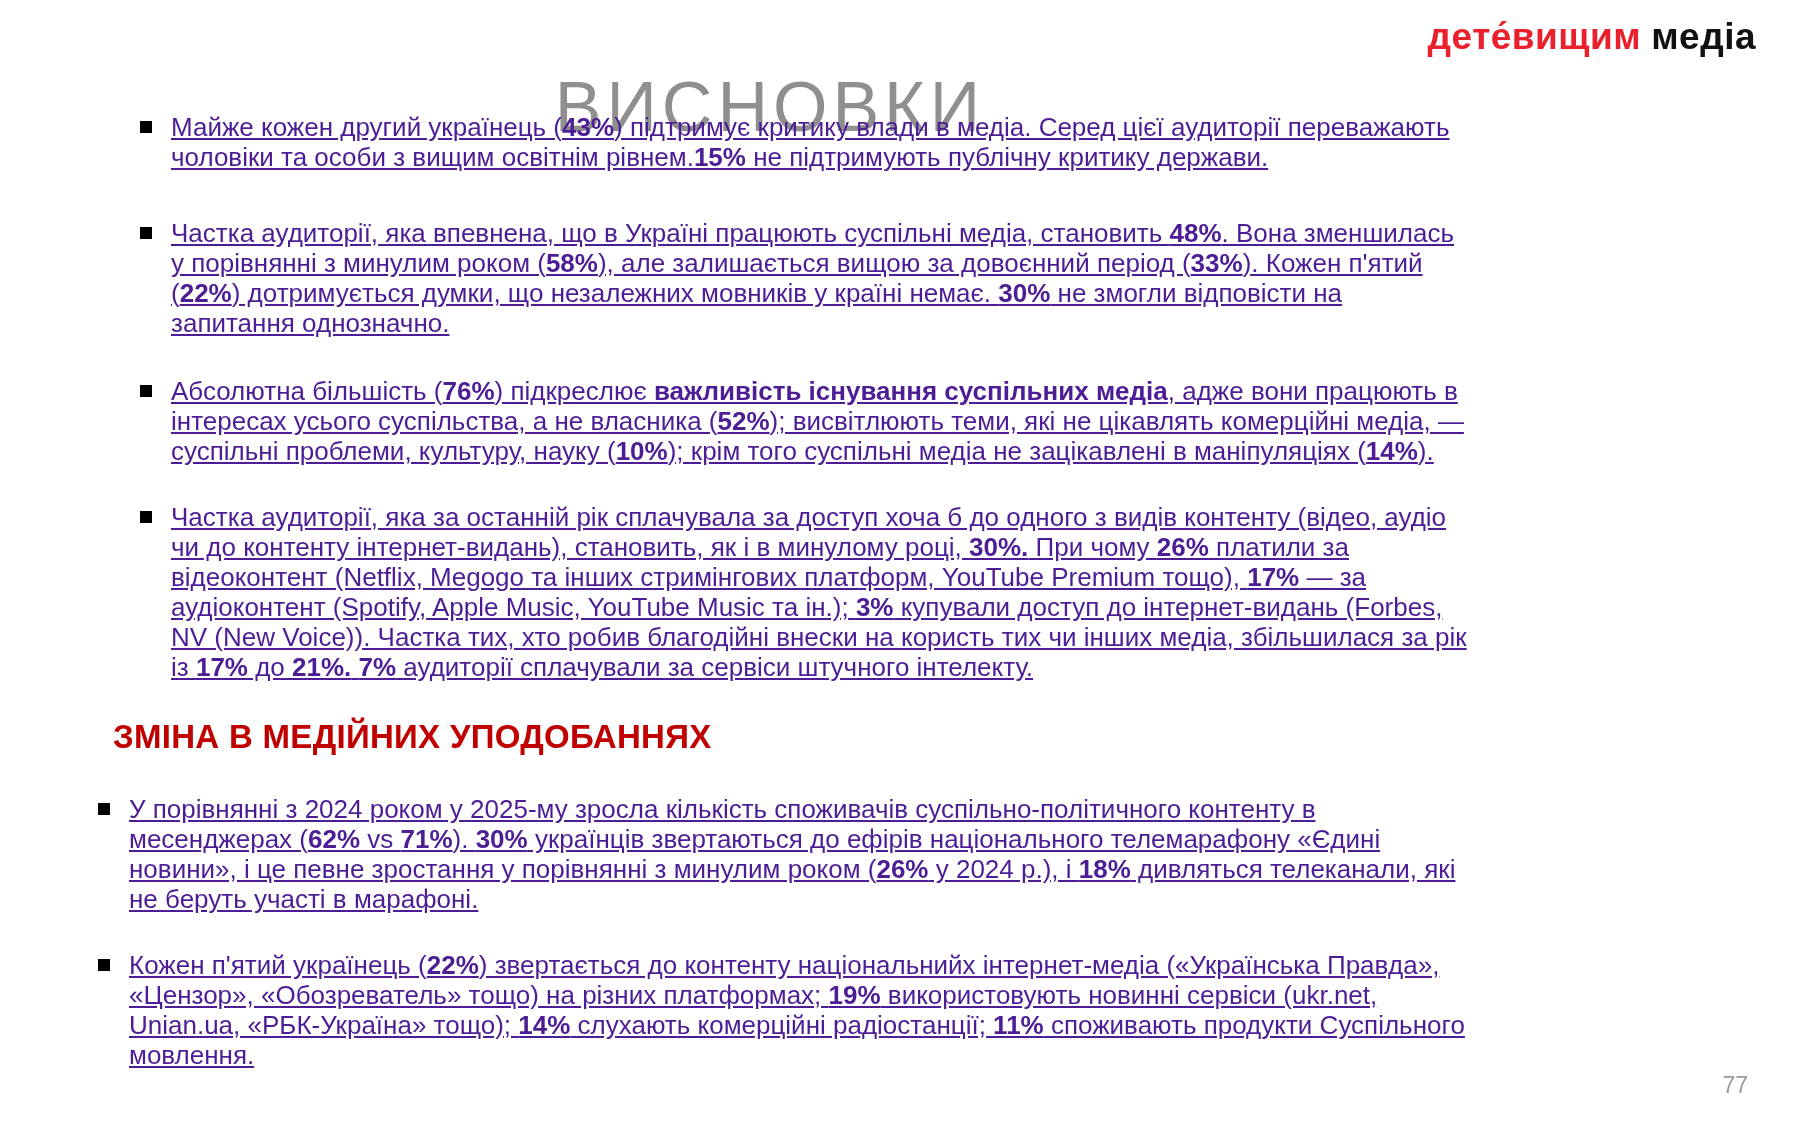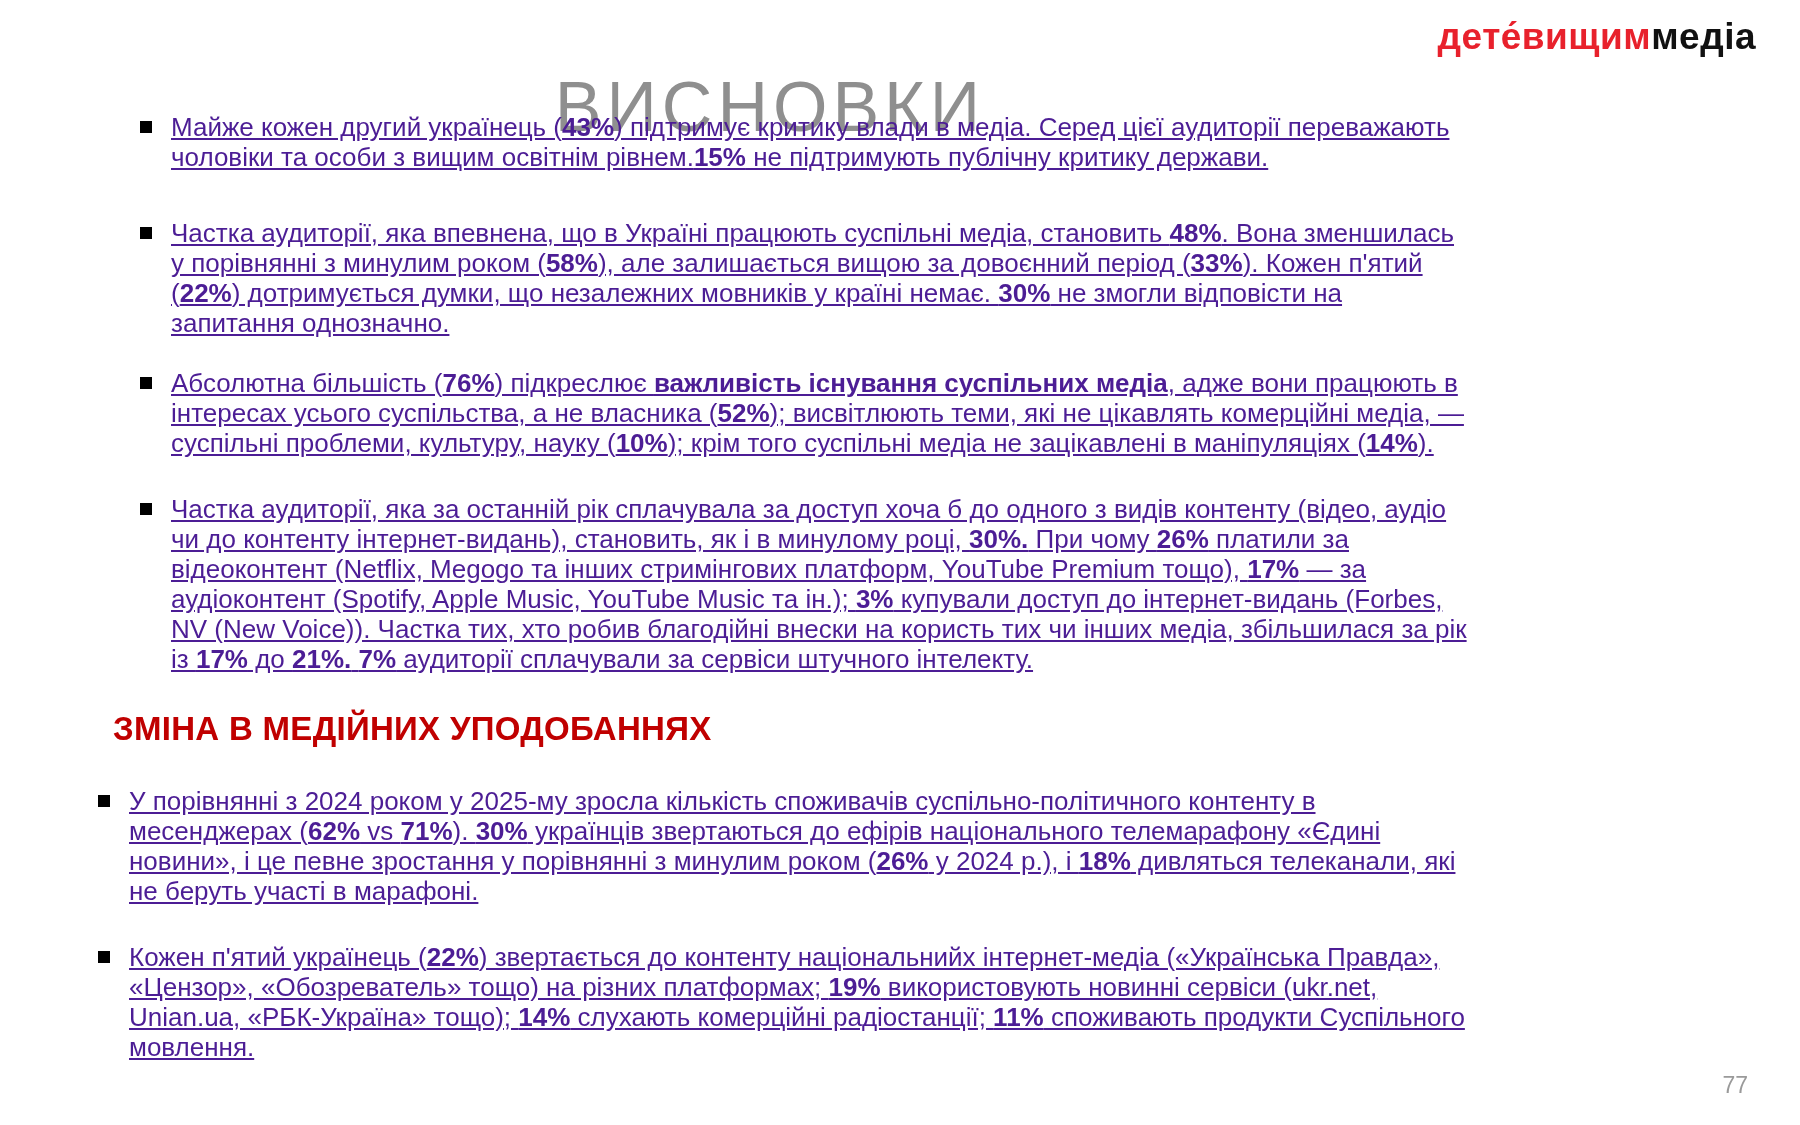--- a/index.html
+++ b/index.html
@@ -29,42 +29,42 @@
   }
   .logo {
     position: absolute;
     top: 16px;
     right: 44px;
     font-size: 37px;
     font-weight: 700;
     letter-spacing: 0.5px;
     white-space: nowrap;
   }
-  .logo .brand-black { }
+  .logo .brand-black { margin-left: 10px; }
   
   .content {
     position: absolute;
     top: 112px;
     left: 0;
     right: 0;
   }
   .group { display: block; }
   .group1 { margin: 0 330px 0 140px; }
   .group2 { margin: 5px 325px 0 98px; }
   .bullet-item {
     display: flex;
     align-items: flex-start;
     margin-bottom: 36px;
     font-size: 26px;
     line-height: 30px;
     color: #4c1d95;
     text-decoration: underline;
   }
   .group1 .bullet-item:first-child { margin-bottom: 46px; }
-  .group1 .bullet-item:nth-child(2) { margin-bottom: 30px; }
+  .group1 .bullet-item:nth-child(2) { margin-bottom: 38px; }
   .bullet-marker {
     flex: 0 0 auto;
     width: 12px;
     height: 12px;
     margin: 9px 19px 0 0;
     background: #000000;
   }
   .bullet-text { flex: 1 1 auto; }
   .bullet-text .b { font-weight: 700; }
   .section-heading {

